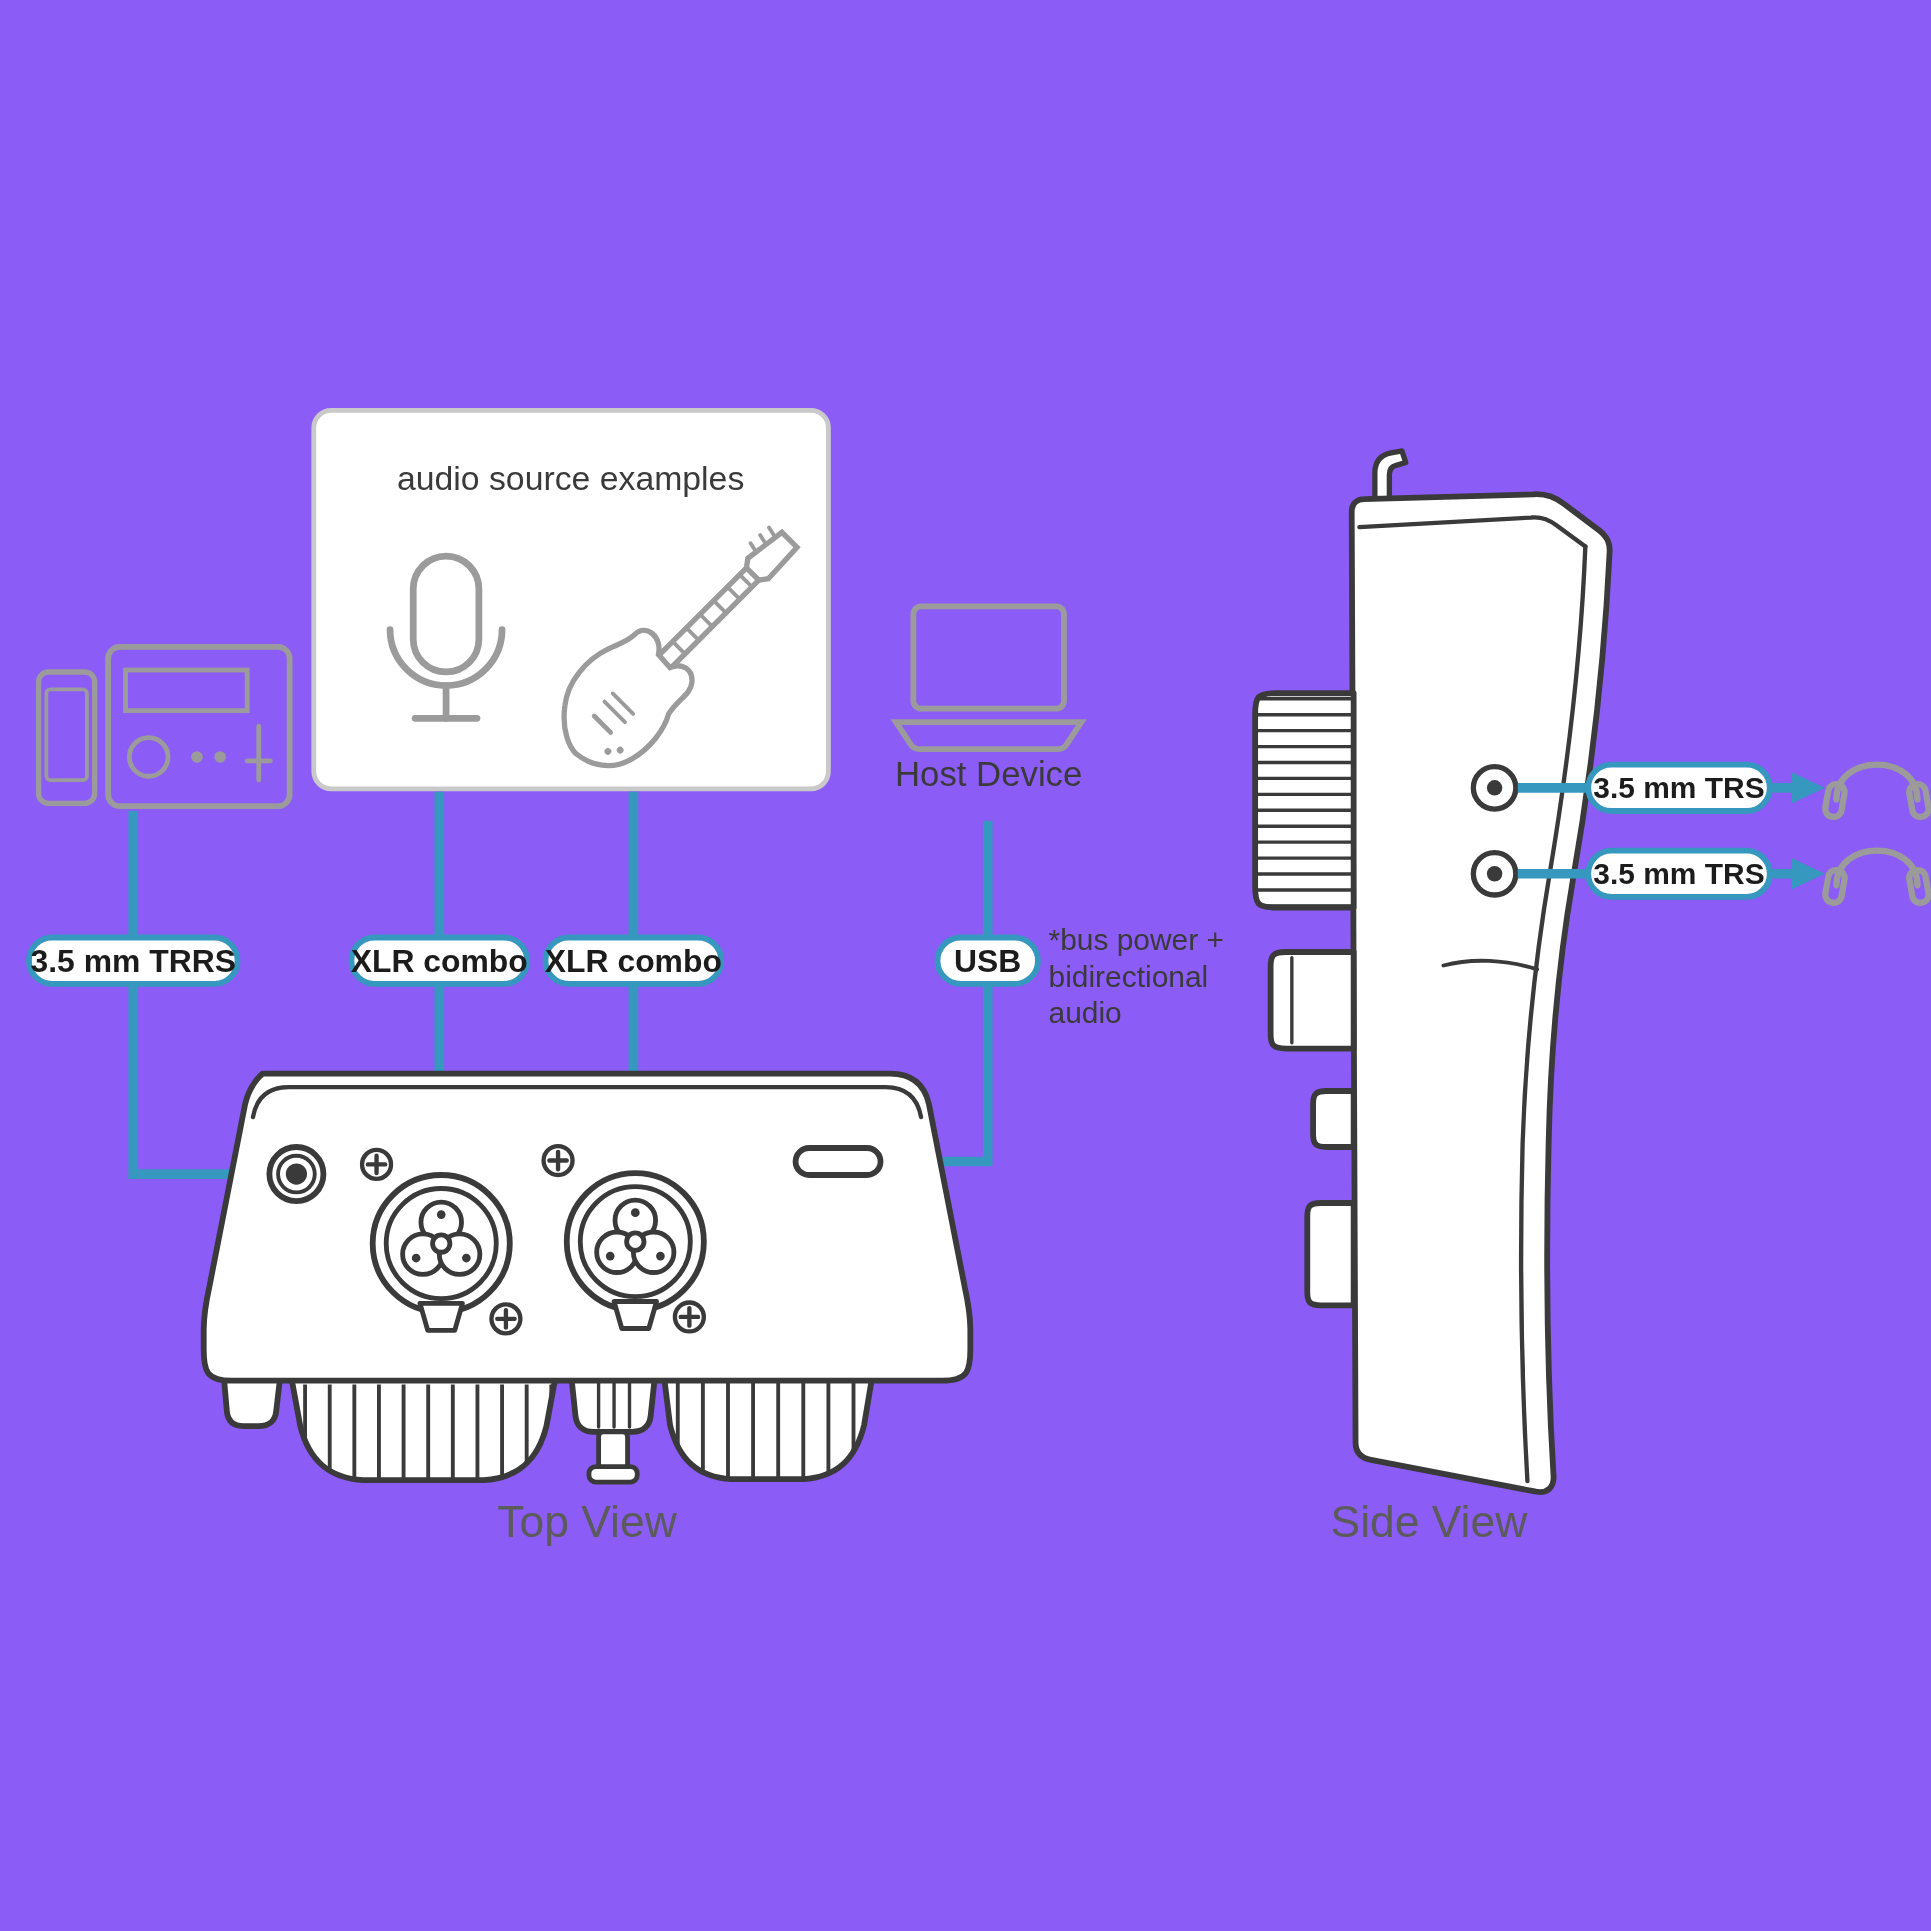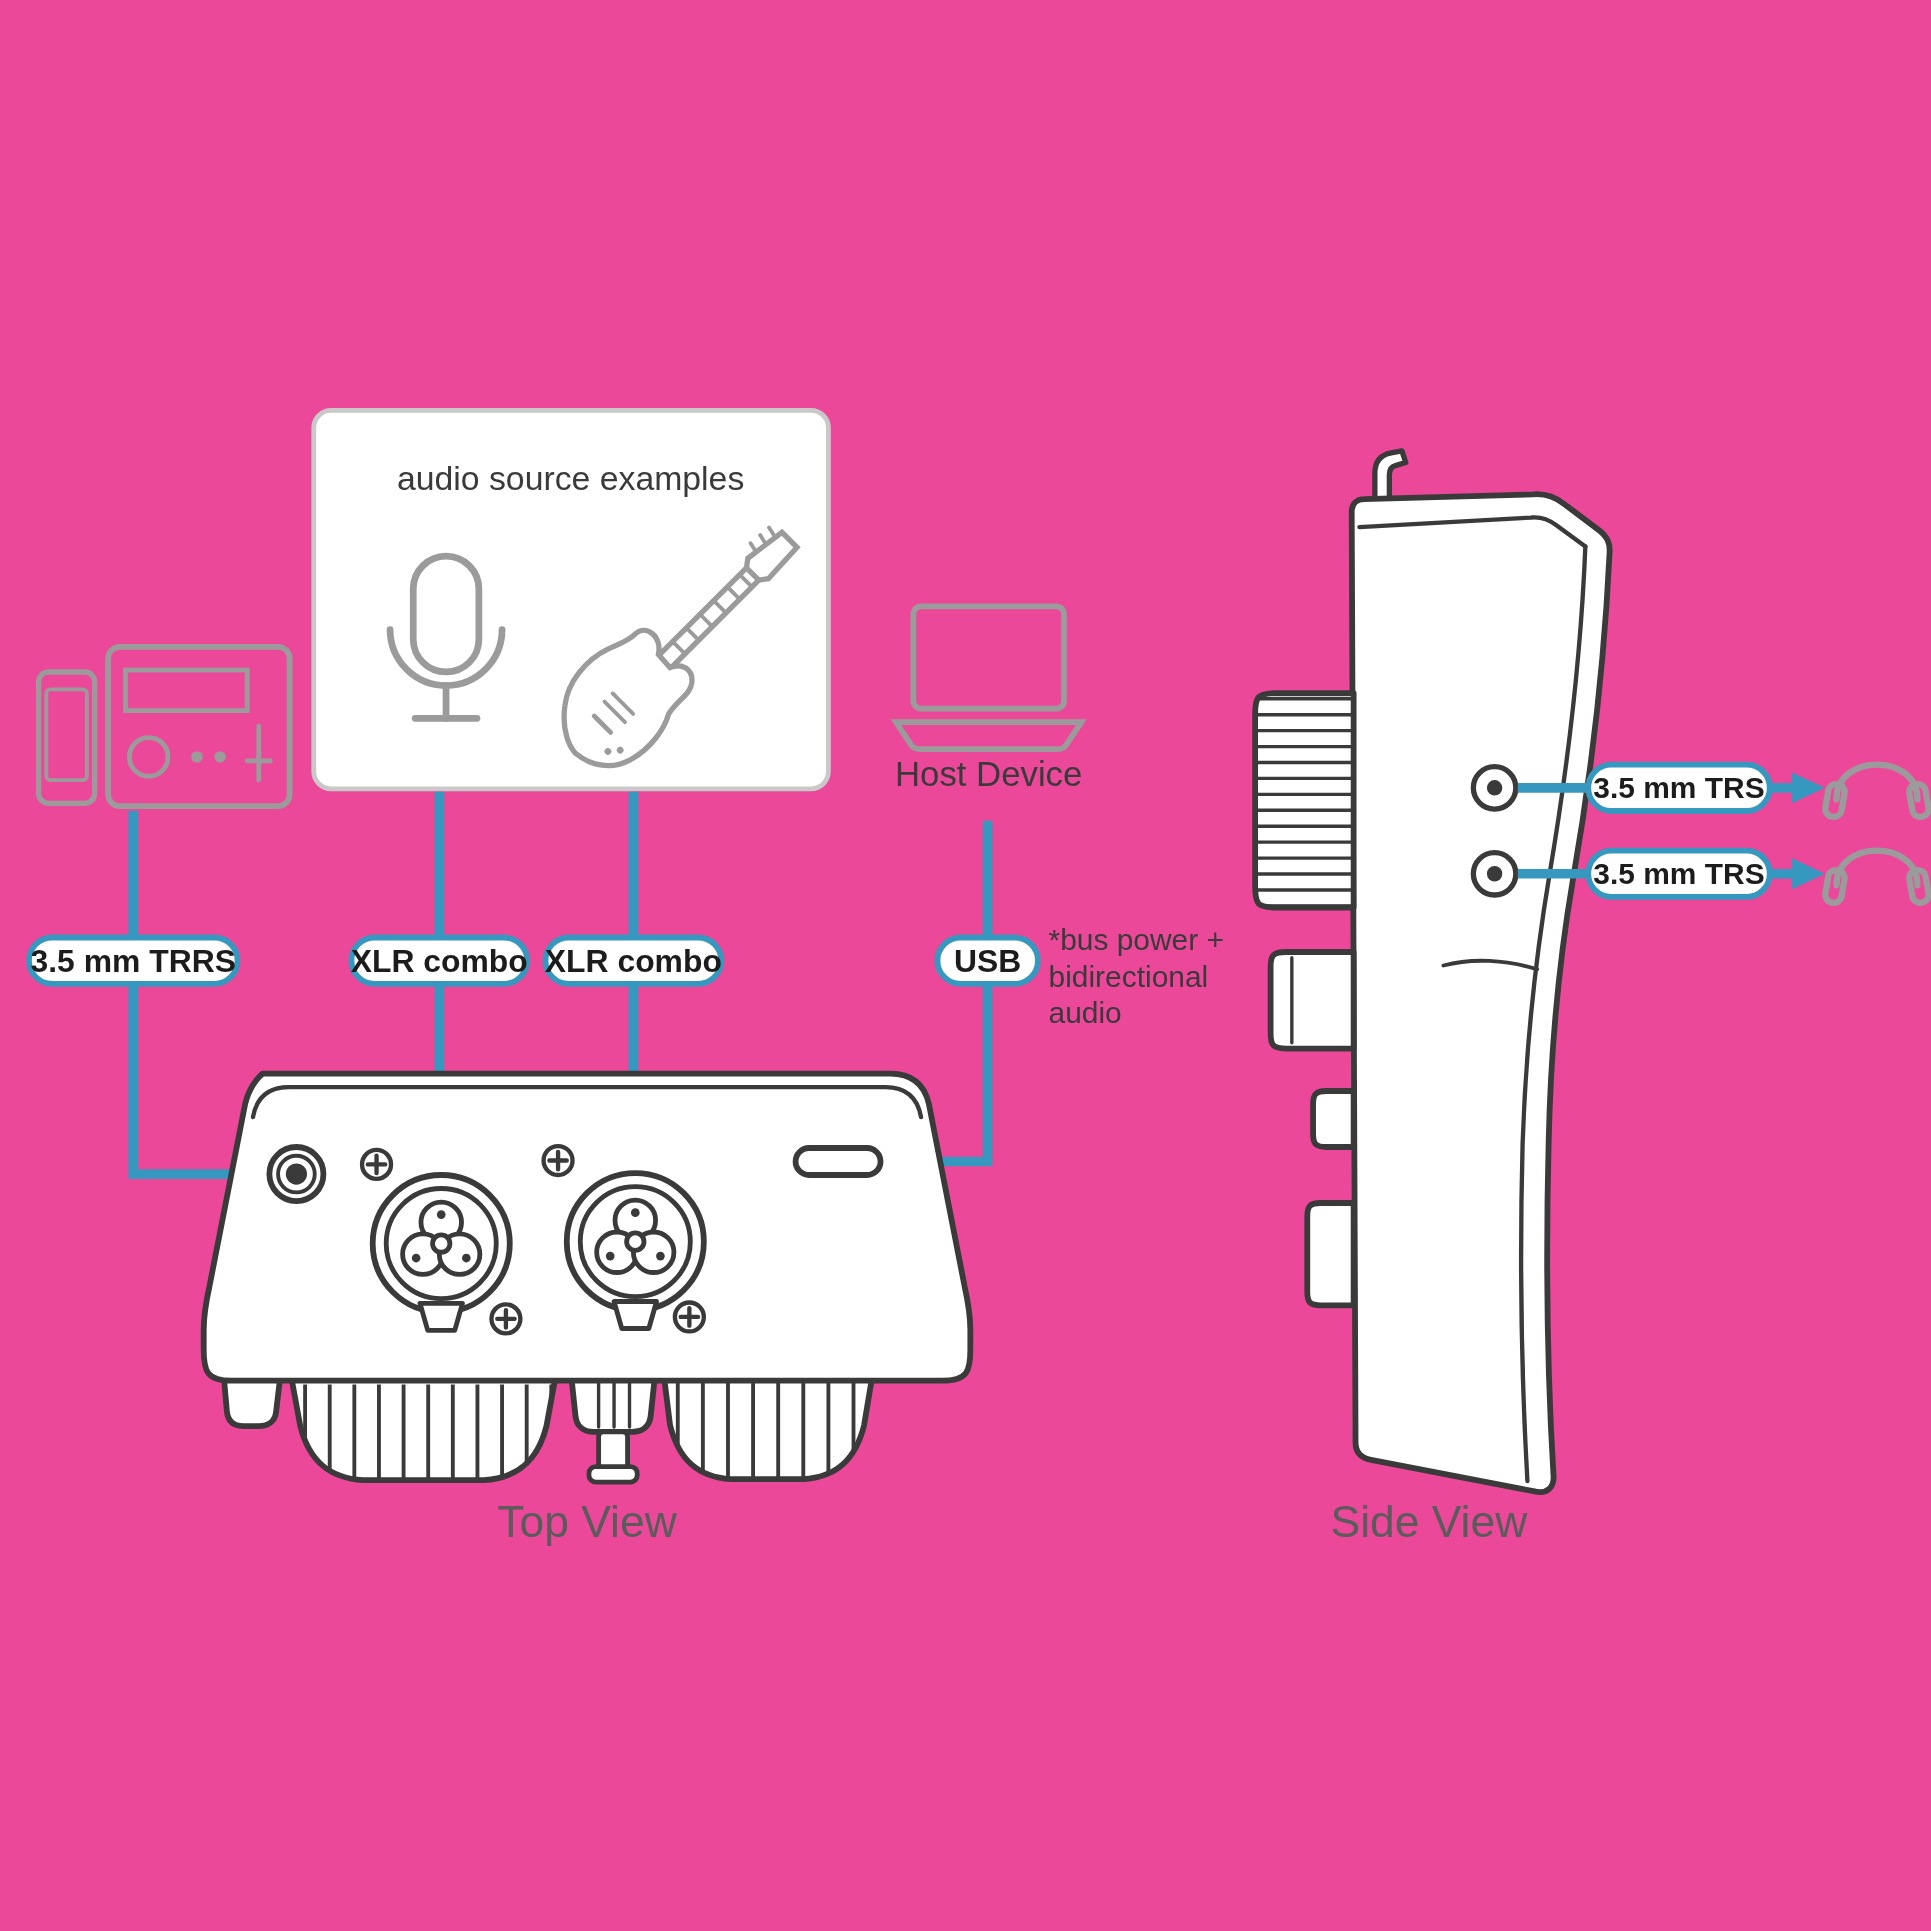--- a/index.html
+++ b/index.html
@@ -1,16 +1,16 @@
 <!DOCTYPE html>
 <html><head>
 <meta charset="utf-8">
 <style>
   html,body{margin:0;padding:0;background:#ffffff;}
-  #canvas{position:relative;width:1931px;height:1931px;background:#ec4899;overflow:hidden;}
+  #canvas{position:relative;width:1931px;height:1931px;background:#8b5cf6;overflow:hidden;}
   svg{position:absolute;left:0;top:0;}
   text{font-family:"Liberation Sans", sans-serif;}
   .pill-text{font-weight:bold;fill:#1C1C1C;}
   .cap{fill:#5B5B5B;}
   .dark{fill:#3A3A3A;}
 </style>
 </head>
 <body>
 
 <div id="canvas">

